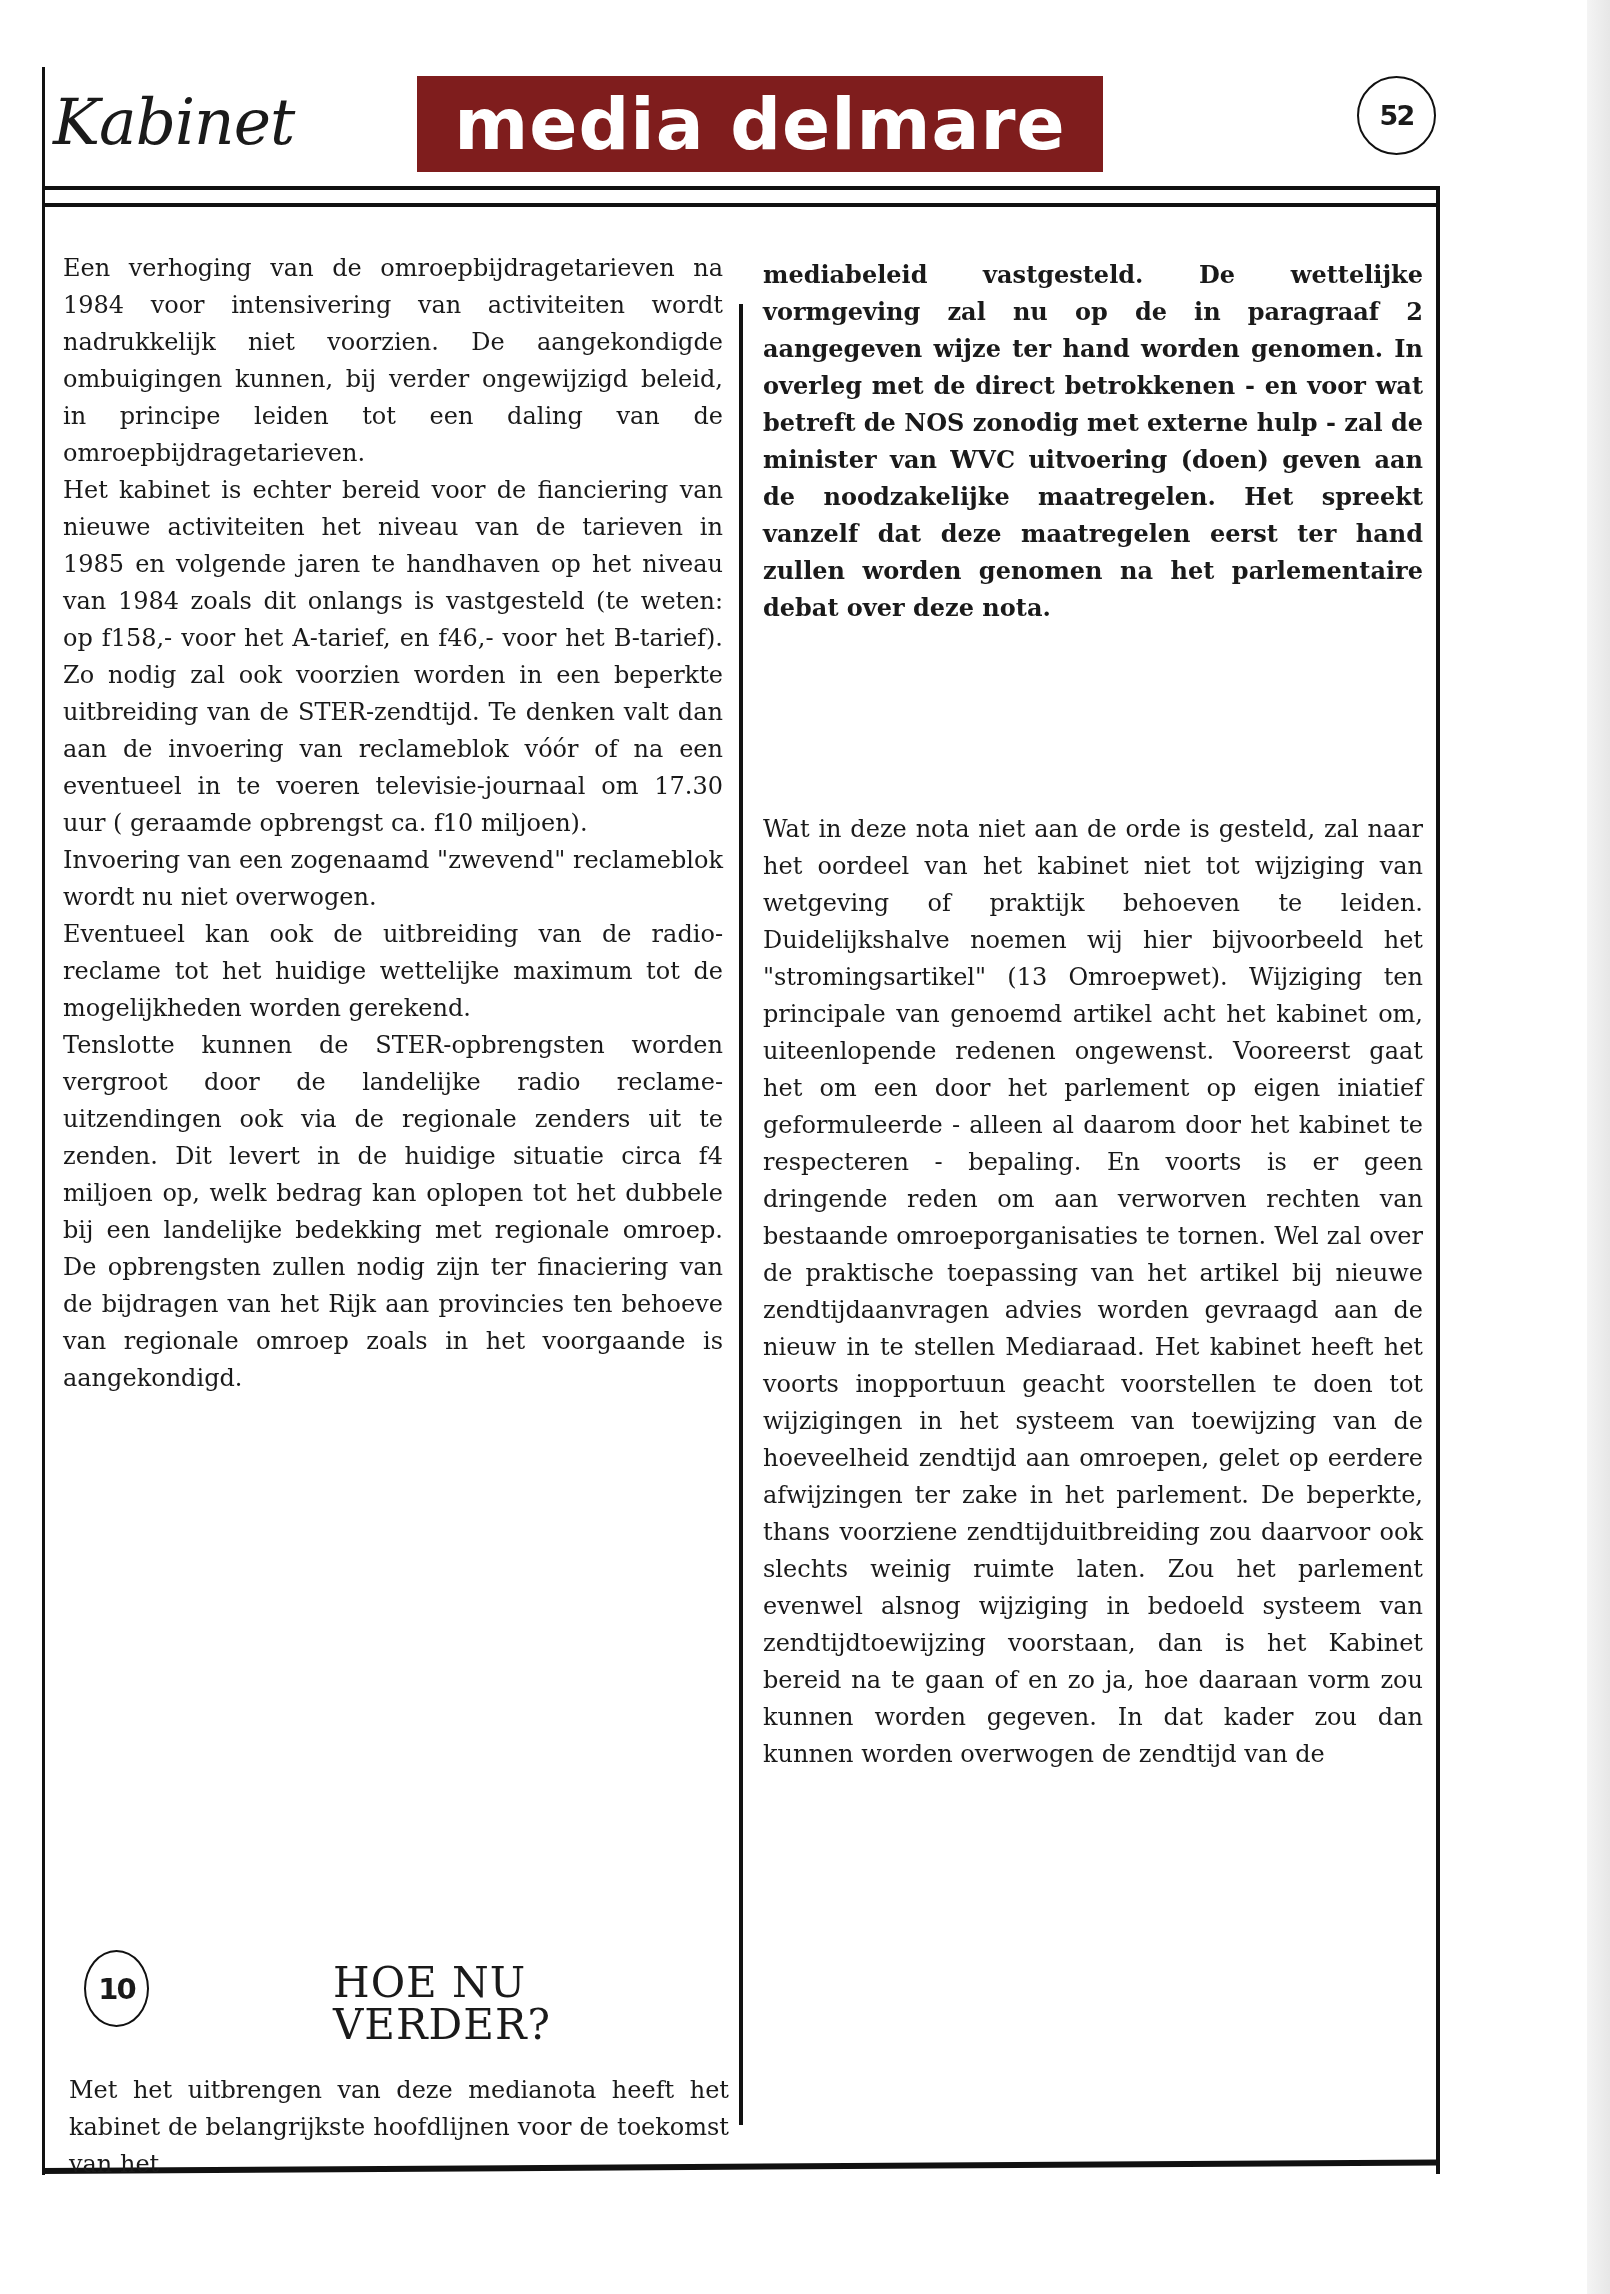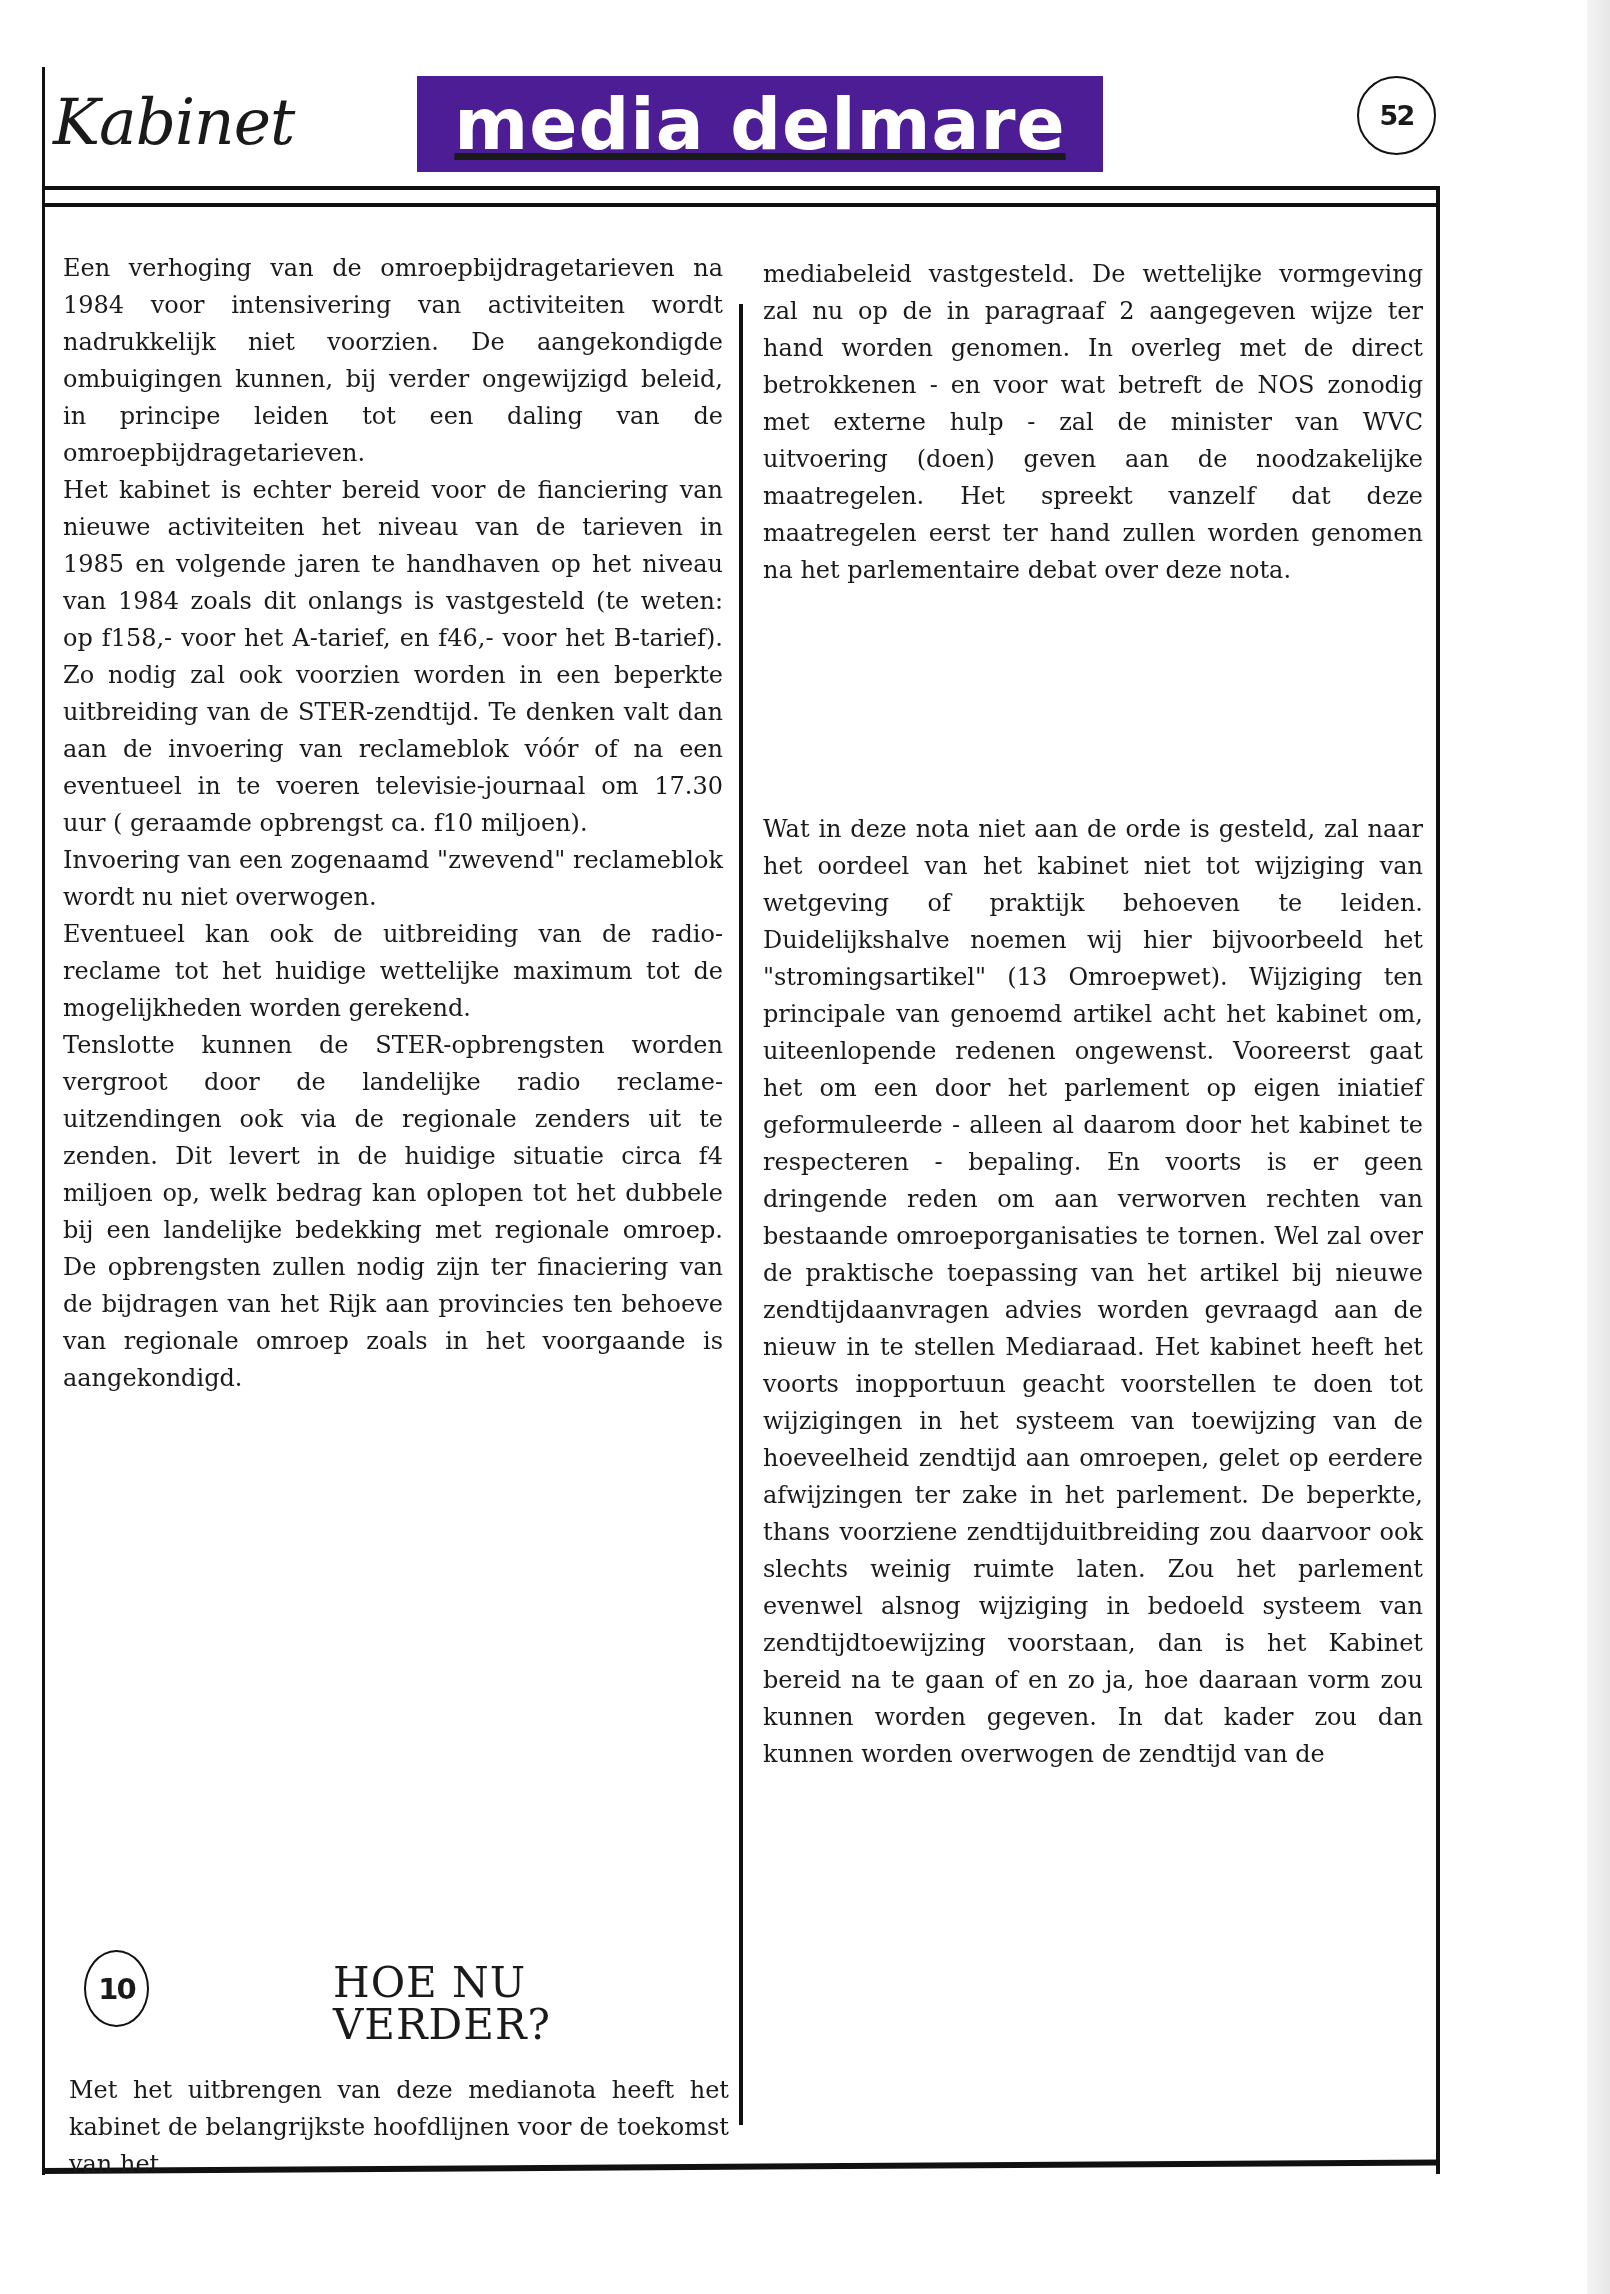--- a/index.html
+++ b/index.html
@@ -18,21 +18,21 @@
     background: #111;
   }
   .masthead-script {
     position: absolute; left: 53px; top: 91px;
     font-family: "DejaVu Serif", "Liberation Serif", serif;
     font-style: italic; font-size: 63px; letter-spacing: -1px;
     color: #1a1a1a; line-height: 1;
   }
   .masthead-block {
     position: absolute; left: 417px; top: 76px; width: 686px; height: 96px;
-    background: #4c1d95; display: flex; align-items: center; justify-content: center; text-decoration: underline;
+    background: #7f1d1d; display: flex; align-items: center; justify-content: center;
   }
   .masthead-block span {
     color: #fff; font-family: "DejaVu Sans", "Liberation Sans", sans-serif;
     font-weight: bold; font-size: 71px; letter-spacing: 1px; line-height: 1;
   }
   .page-number {
     position: absolute; left: 1357px; top: 76px; width: 75px; height: 75px;
     border: 2.9px solid #111; border-radius: 50%;
     display: flex; align-items: center; justify-content: center;
     font-family: "DejaVu Sans", "Liberation Sans", sans-serif;
@@ -43,21 +43,21 @@
   .frame-right { position: absolute; left: 1436px; top: 186px; width: 3.8px; height: 1988px; background: #111; }
   .frame-bottom { position: absolute; left: 42px; top: 2168px; width: 1398px; height: 5.7px; background: #111; transform: rotate(-0.35deg); transform-origin: left center; }
   .col-divider { position: absolute; left: 739px; top: 304px; width: 3.8px; height: 1821px; background: #111; }
 
   .col {
     position: absolute; font-size: 24px; line-height: 37px;
     text-align: justify; hyphens: none;
   }
   .col p { margin: 0; }
   .col-left { left: 63px; top: 250px; width: 660px; }
-  .col-right-a { left: 763px; top: 256px; width: 660px; }
+  .col-right-a { left: 763px; top: 256px; width: 660px; font-weight: bold; }
   .col-right-b { left: 763px; top: 811px; width: 660px; }
 
   .section-head {
     position: absolute; left: 84px; top: 1950px; width: 650px; height: 86px;
   }
   .section-num {
     position: absolute; left: 0; top: 0; width: 61px; height: 73px;
     border: 2.9px solid #111; border-radius: 50%;
     display: flex; align-items: center; justify-content: center;
     font-family: "DejaVu Sans", "Liberation Sans", sans-serif;

